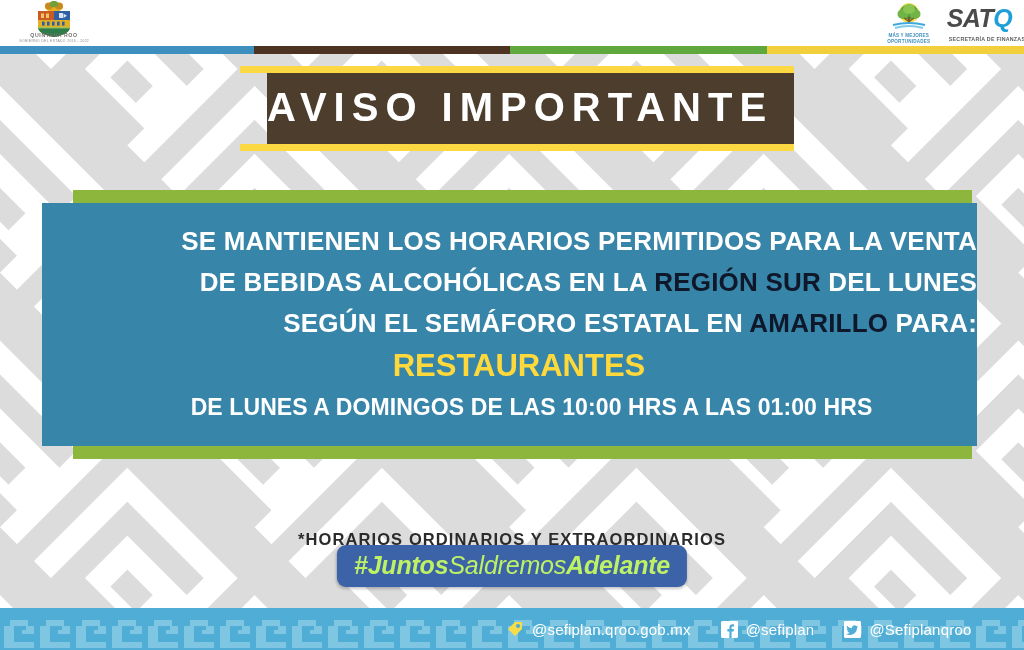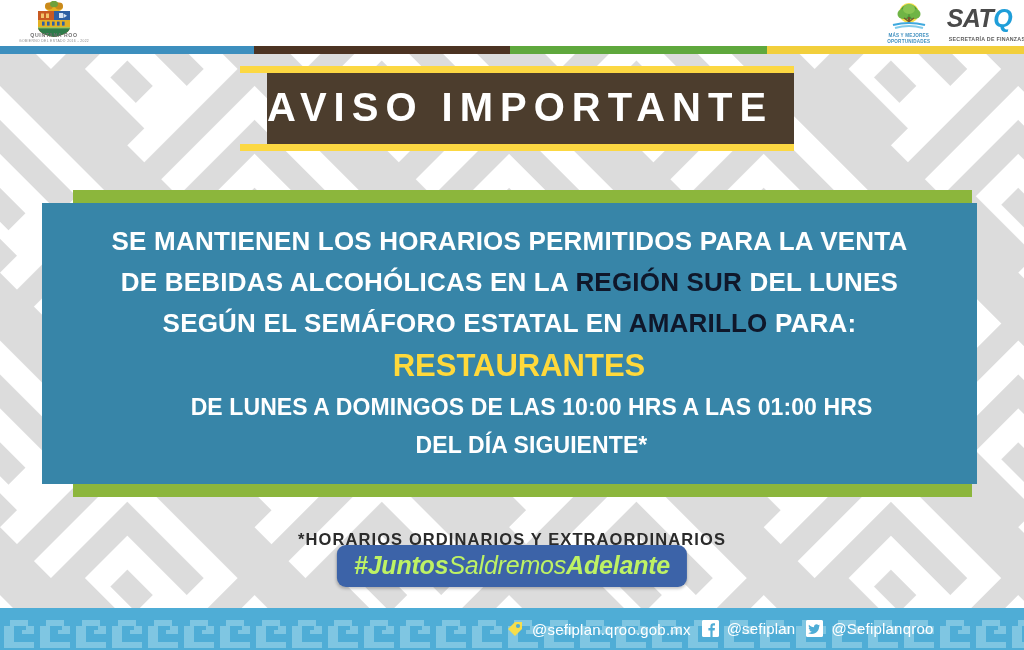--- a/index.html
+++ b/index.html
@@ -112,20 +112,21 @@
   #blue-panel {
     background: #3785A8; color: #ffffff;
     margin-left: 42px; width: 935px;
     padding: 18px 0 20px 0;
     text-align: center;
   }
   .msg-line {
     font-size: 26px; font-weight: bold; line-height: 41px;
     letter-spacing: .2px;
     white-space: nowrap;
+    text-align: right;
   }
   .hl { color: #0f172a; }
   .msg-big { font-size: 31px; font-weight: bold; line-height: 44px; color: #FFD93B; margin-left: 19px; }
   .msg-small { font-size: 23px; font-weight: bold; line-height: 38px; letter-spacing: .1px; padding-left: 44px; }
 
   
   #footnote {
     position: absolute; left: 0; top: 506px; width: 1024px;
     text-align: center; z-index: 4;
     font-size: 16.5px; font-weight: bold; color: #2b2b2b;
@@ -149,21 +150,21 @@
 
   
   #footer {
     position: absolute; left: 0; bottom: 0; width: 1024px; height: 42px;
     background: #4FADD6; z-index: 7;
     display: flex; align-items: center;
   }
   #footer-fret { position: absolute; left: 0; top: 0; width: 1024px; height: 42px; }
   #footer-social {
     position: relative; z-index: 2;
-    margin-left: 506px; display: flex; align-items: flex-start; gap: 11px;
+    margin-left: 506px; display: flex; align-items: center; gap: 30px;
     color: #ffffff; font-size: 15px; letter-spacing: .2px;
   }
   .social-item { display: flex; align-items: center; gap: 8px; }
   .social-item .label { color:#ffffff; font-size: 15px; }
   .fb-ico, .tw-ico {
     width: 17px; height: 17px; background: #ffffff; border-radius: 2px;
     display: flex; align-items: center; justify-content: center;
   }
 </style>
 </head>
@@ -257,21 +258,20 @@
   </div>
 
   <div id="panel-wrap">
     <div class="green-bar"></div>
     <div id="blue-panel">
       <div class="msg-line">SE MANTIENEN LOS HORARIOS PERMITIDOS PARA LA VENTA</div>
       <div class="msg-line"><span>DE BEBIDAS ALCOHÓLICAS EN LA </span><span class="hl">REGIÓN SUR</span><span> DEL LUNES</span></div>
       <div class="msg-line"><span>SEGÚN EL SEMÁFORO ESTATAL EN </span><span class="hl">AMARILLO</span><span> PARA:</span></div>
       <div class="msg-big">RESTAURANTES</div>
       <div class="msg-small">DE LUNES A DOMINGOS DE LAS 10:00 HRS A LAS 01:00 HRS</div>
-      <div class="msg-small">DEL DÍA SIGUIENTE*</div>
     </div>
     <div class="green-bar"></div>
   </div>
 
   <div id="footnote">*HORARIOS ORDINARIOS Y EXTRAORDINARIOS</div>
 
   <div id="hashtag-badge">
     <span class="htxt"><span class="b">#Juntos</span><span class="n">Saldremos</span><span class="b">Adelante</span></span>
   </div>
 

